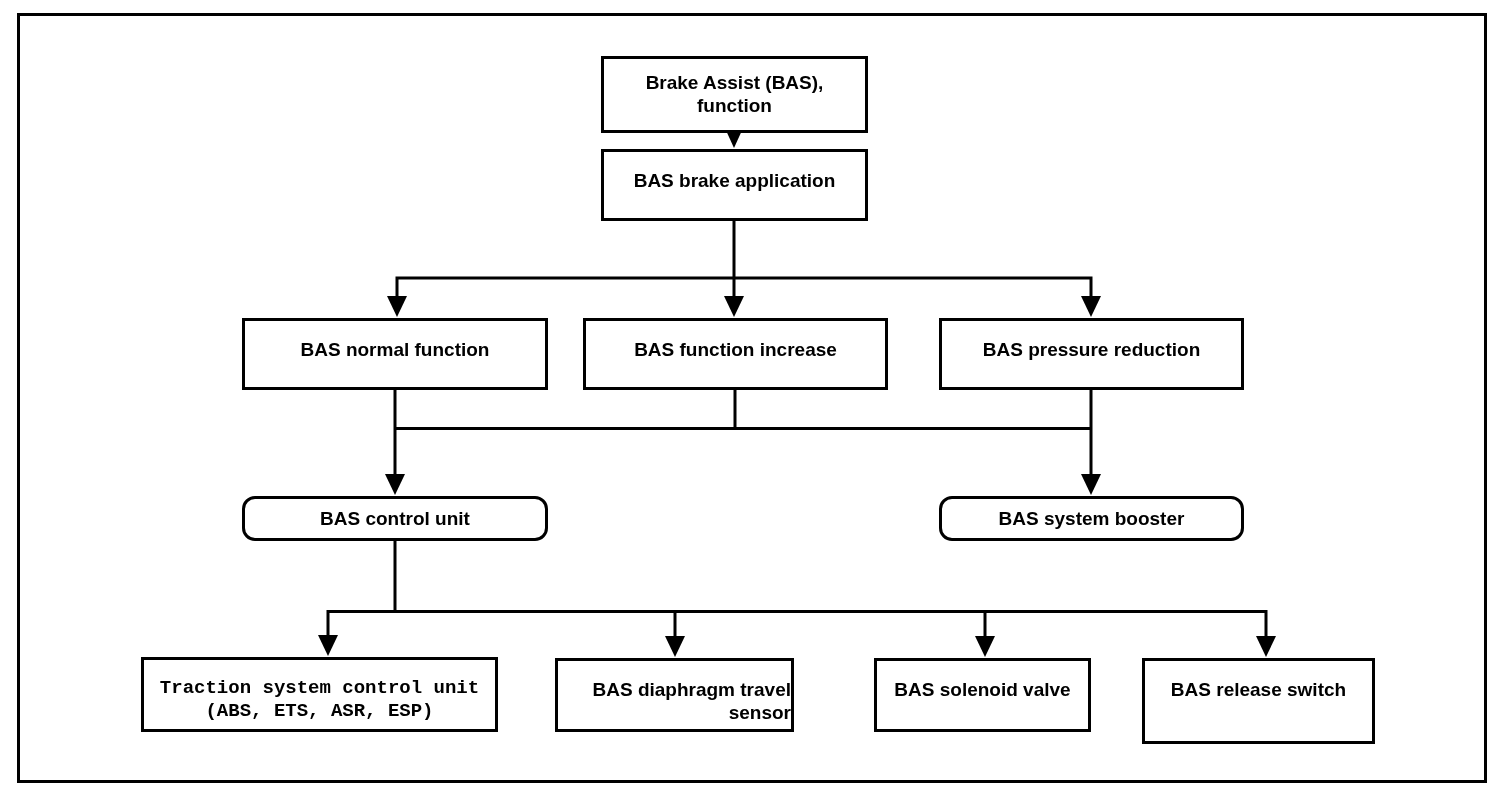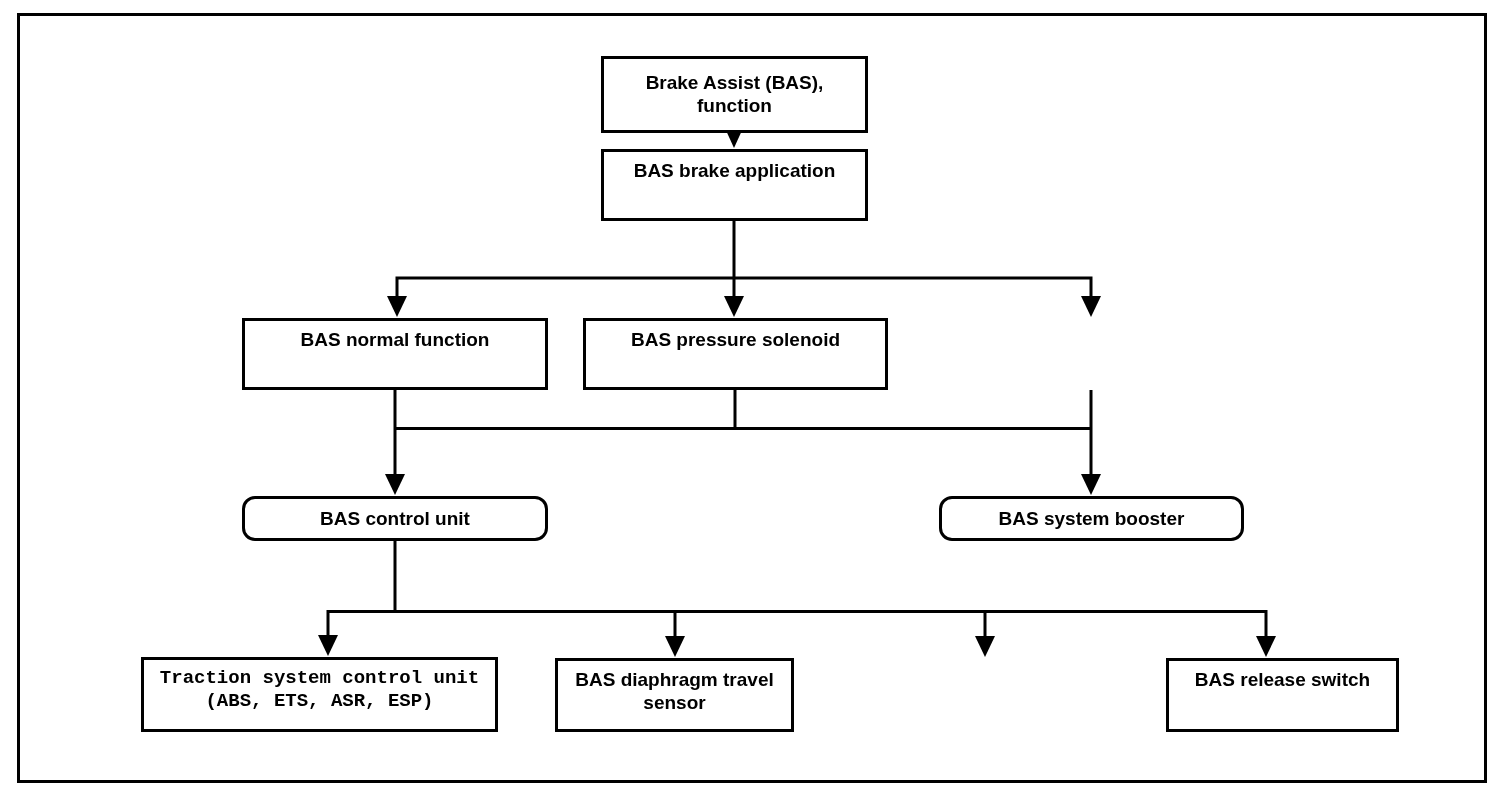--- a/index.html
+++ b/index.html
@@ -36,21 +36,21 @@
     position: absolute;
     box-sizing: border-box;
     border: 3px solid #000000;
     background: #ffffff;
     color: #000000;
     font-weight: bold;
     font-size: 19px;
     line-height: 23px;
     text-align: center;
     white-space: pre-line;
-    padding-top: 7px;
+    padding-top: 17px;
   }
   .node.pad-lg { padding-top: 12px; }
   .node.v-center {
     display: flex;
     align-items: center;
     justify-content: center;
     padding-top: 0;
     border-radius: 13px;
   }
   .edge-line {
@@ -99,29 +99,31 @@
     </g>
   </svg>
 
   <div class="node pad-lg" style="left:601px; top:28px; width:267px; height:77px;margin-top:28px;">Brake Assist (BAS),
 function</div>
 
   <div class="node" style="left:601px; top:149px; width:267px; height:72px;">BAS brake application</div>
 
   <div class="node" style="left:242px; top:318px; width:306px; height:72px;">BAS normal function</div>
 
-  <div class="node" style="left:583px; top:318px; width:305px; height:72px;">BAS pressure solenoid</div>
+  <div class="node" style="left:583px; top:318px; width:305px; height:72px;">BAS function increase</div>
 
+  <div class="node" style="left:939px; top:318px; width:305px; height:72px;">BAS pressure reduction</div>
 
   <div class="node v-center" style="left:242px; top:496px; width:306px; height:45px;">BAS control unit</div>
 
   <div class="node v-center" style="left:939px; top:496px; width:305px; height:45px;">BAS system booster</div>
 
   <div class="node" style="left:141px; top:657px; width:357px; height:75px;font-family:Liberation Mono, monospace;">Traction system control unit
 (ABS, ETS, ASR, ESP)</div>
 
-  <div class="node" style="left:555px; top:658px; width:239px; height:74px;">BAS diaphragm travel
+  <div class="node" style="left:555px; top:658px; width:239px; height:74px;text-align:right;">BAS diaphragm travel
 sensor</div>
 
+  <div class="node" style="left:874px; top:658px; width:217px; height:74px;">BAS solenoid valve</div>
 
-  <div class="node" style="left:1166px; top:658px; width:233px; height:74px;">BAS release switch</div>
+  <div class="node" style="left:1142px; top:658px; width:233px; height:86px;">BAS release switch</div>
 
 </div>
 
 </body></html>

